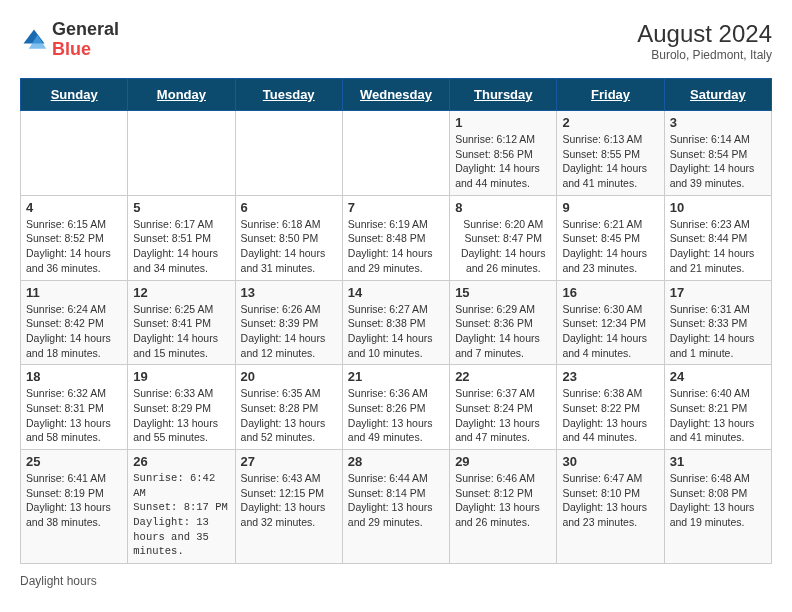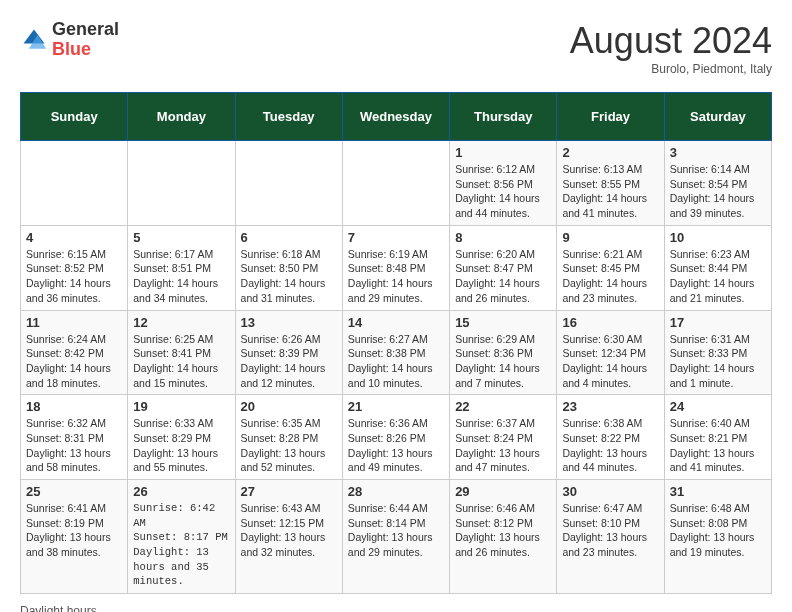--- a/index.html
+++ b/index.html
@@ -29,40 +29,41 @@
     .logo-general { color: #333; margin-top: 6px; }
     .logo-blue { color: #ef4444; }
     .logo-icon {
       width: 28px;
       height: 28px;
     }
     .title-block {
       text-align: right;
     }
     .month-year {
-      font-size: 36px;
+      font-size: 24px;
       color: #333;
       font-weight: 300;
     }
     .location {
       font-size: 12px;
       color: #555;
     }
     .calendar-table {
       width: 100%;
       border-collapse: collapse;
       font-size: 11px;
     }
     .calendar-table thead th {
-      background-color: #14532d;
+      background-color: #0c4a6e;
       color: #fff;
-      padding: 16px 6px;
+      padding: 8px 6px;
       font-size: 13px;
       font-weight: bold;
       border: 1px solid #1558a0;
+      text-decoration: underline;
     }
     .calendar-table tbody td {
       border: 1px solid #ccc;
       vertical-align: top;
       padding: 4px 5px;
       width: calc(100% / 7);
       min-height: 70px;
       background: #fff;
     }
     .calendar-table tbody tr:nth-child(odd) td {
@@ -168,21 +169,21 @@
 Daylight: 14 hours and 31 minutes.</div>
         </td>
         <td>
           <span class="day-number">7</span>
           <div class="day-info" style="white-space: pre-line;">Sunrise: 6:19 AM
 Sunset: 8:48 PM
 Daylight: 14 hours and 29 minutes.</div>
         </td>
         <td>
           <span class="day-number">8</span>
-          <div class="day-info" style="white-space: pre-line;">Sunrise: 6:20 AM
+          <div class="day-info" style="white-space: pre-line; text-align: center;">Sunrise: 6:20 AM
 Sunset: 8:47 PM
 Daylight: 14 hours and 26 minutes.</div>
         </td>
         <td>
           <span class="day-number">9</span>
           <div class="day-info" style="white-space: pre-line;">Sunrise: 6:21 AM
 Sunset: 8:45 PM
 Daylight: 14 hours and 23 minutes.</div>
         </td>
         <td>

